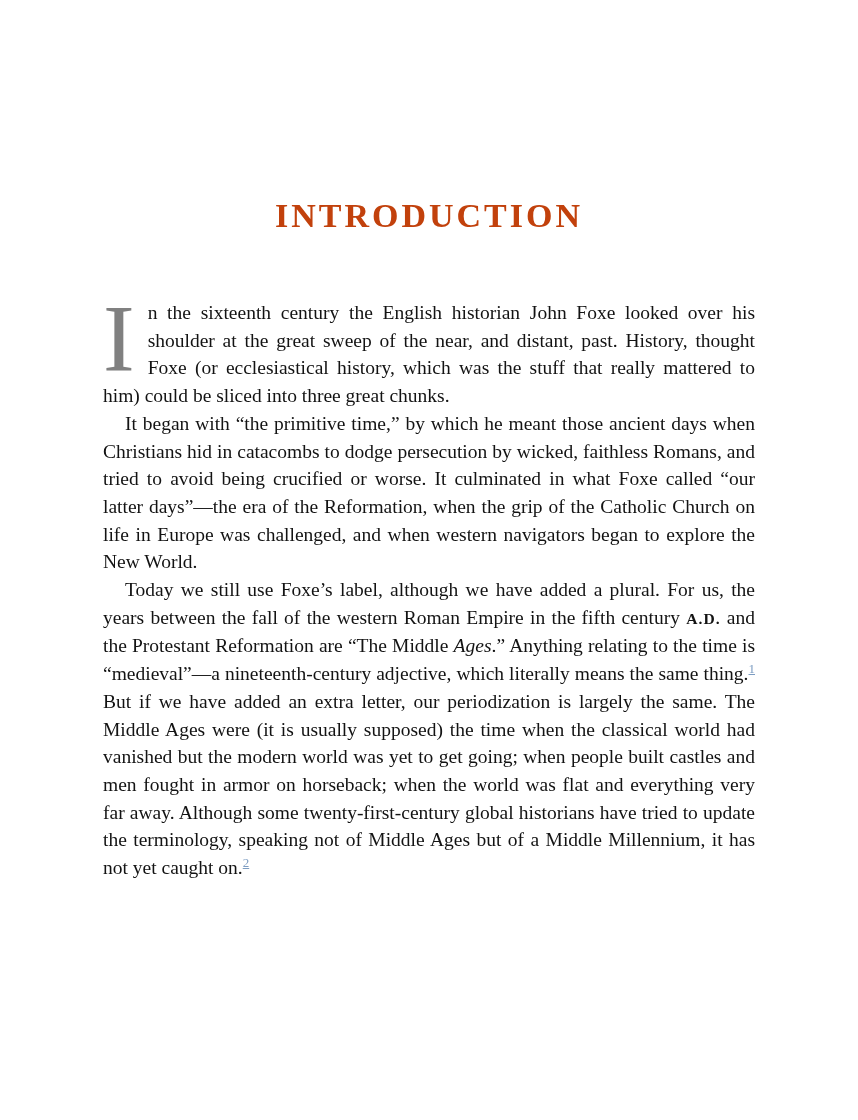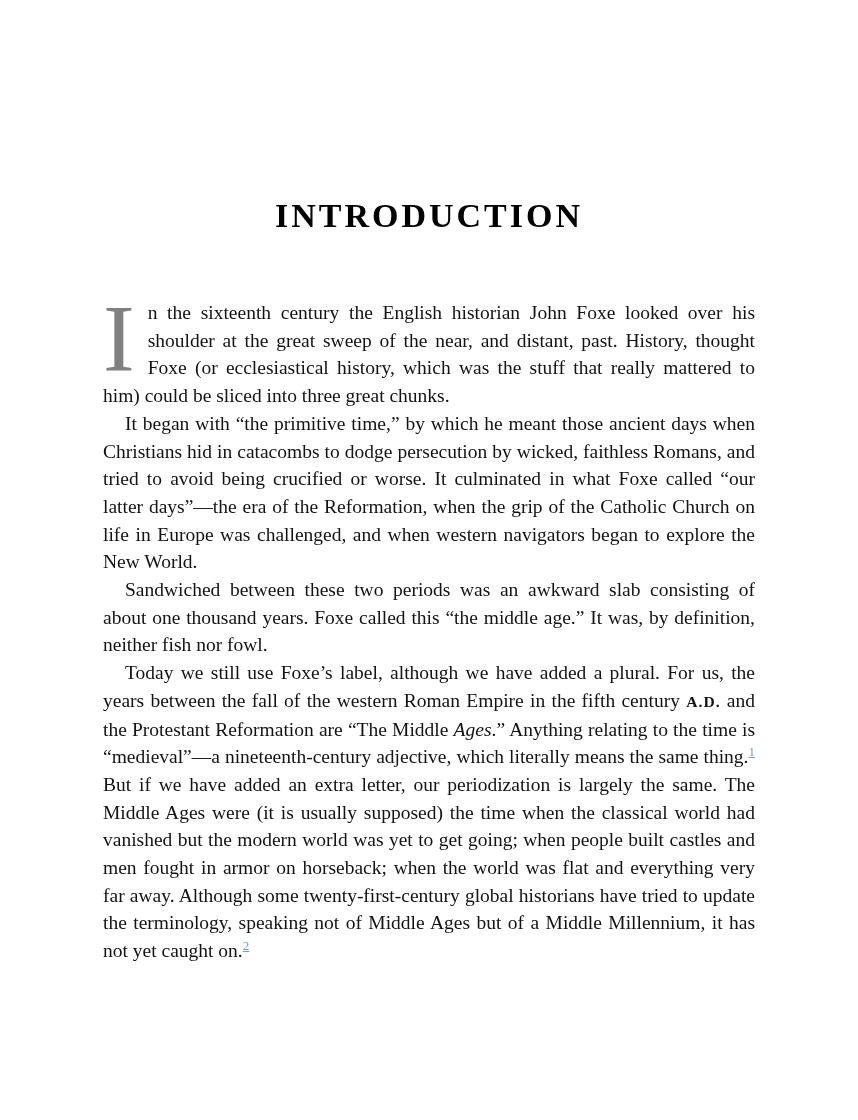--- a/index.html
+++ b/index.html
@@ -17,21 +17,21 @@
     overflow: hidden;
   }
   .title {
     margin: 0;
     padding-top: 197px;
     text-align: center;
     font-family: "Liberation Serif", serif;
     font-weight: 700;
     font-size: 34px;
     letter-spacing: 3px;
-    color: #000000;
+    color: #c2410c;
   }
   .textblock {
     width: 652px;
     margin: 64px 0 0 103px;
     text-align: justify;
     font-size: 19.5px;
     line-height: 27.7px;
   }
   p.para {
     margin: 0;
@@ -70,18 +70,17 @@
 <div class="page">
 
   <h1 class="title">INTRODUCTION</h1>
 
   <div class="textblock">
 
     <p class="para first"><span class="dropcap">I</span><span>n the sixteenth century the English historian John Foxe looked over his shoulder at the great sweep of the near, and distant, past. History, thought Foxe (or ecclesiastical history, which was the stuff that really mattered to him) could be sliced into three great chunks.</span></p>
 
     <p class="para"><span>It began with “the primitive time,” by which he meant those ancient days when Christians hid in catacombs to dodge persecution by wicked, faithless Romans, and tried to avoid being crucified or worse. It culminated in what Foxe called “our latter days”—the era of the Reformation, when the grip of the Catholic Church on life in Europe was challenged, and when western navigators began to explore the New World.</span></p>
 
-    <p class="para"><span>Sandwiched between these two periods was an awkward slab consisting of about one thousand years. Foxe called this “the middle age.” It was, by definition, neither fish nor fowl.</span></p>
 
     <p class="para"><span>Today we still use Foxe’s label, although we have added a plural. For us, the years between the fall of the western Roman Empire in the fifth century </span><span class="sc">A.D.</span><span> and the Protestant Reformation are “The Middle </span><i>Ages</i><span>.” Anything relating to the time is “medieval”—a nineteenth-century adjective, which literally means the same thing.</span><a class="fnref">1</a><span> But if we have added an extra letter, our periodization is largely the same. The Middle Ages were (it is usually supposed) the time when the classical world had vanished but the modern world was yet to get going; when people built castles and men fought in armor on horseback; when the world was flat and everything very far away. Although some twenty-first-century global historians have tried to update the terminology, speaking not of Middle Ages but of a Middle Millennium, it has not yet caught on.</span><a class="fnref">2</a></p>
 
   </div>
 </div>
 
 </body></html>

